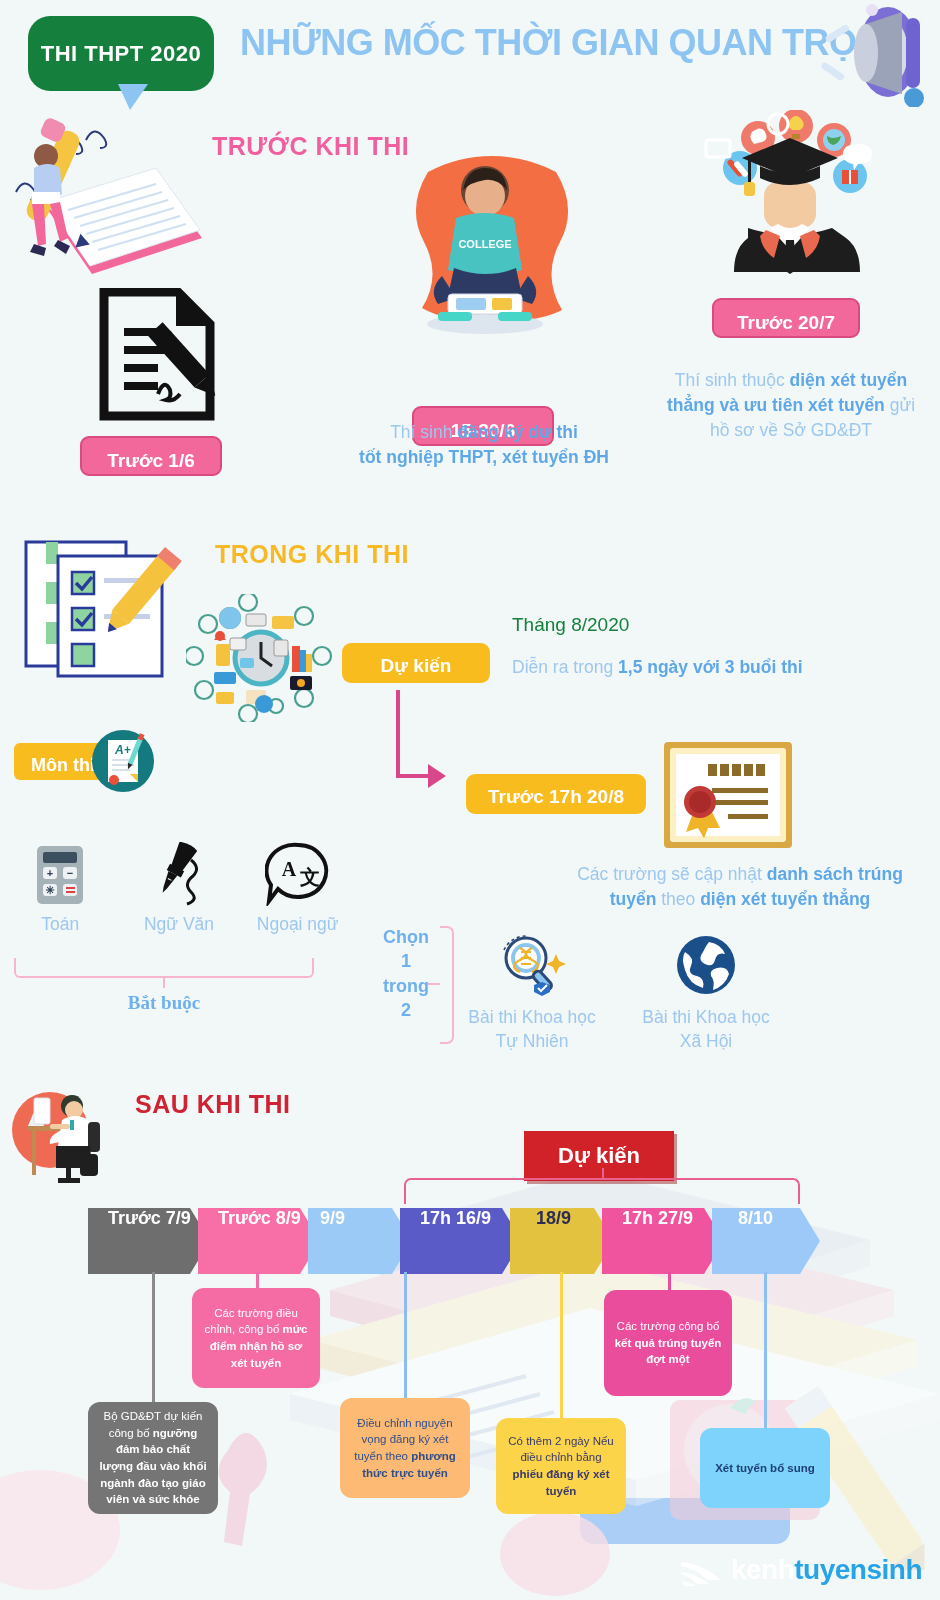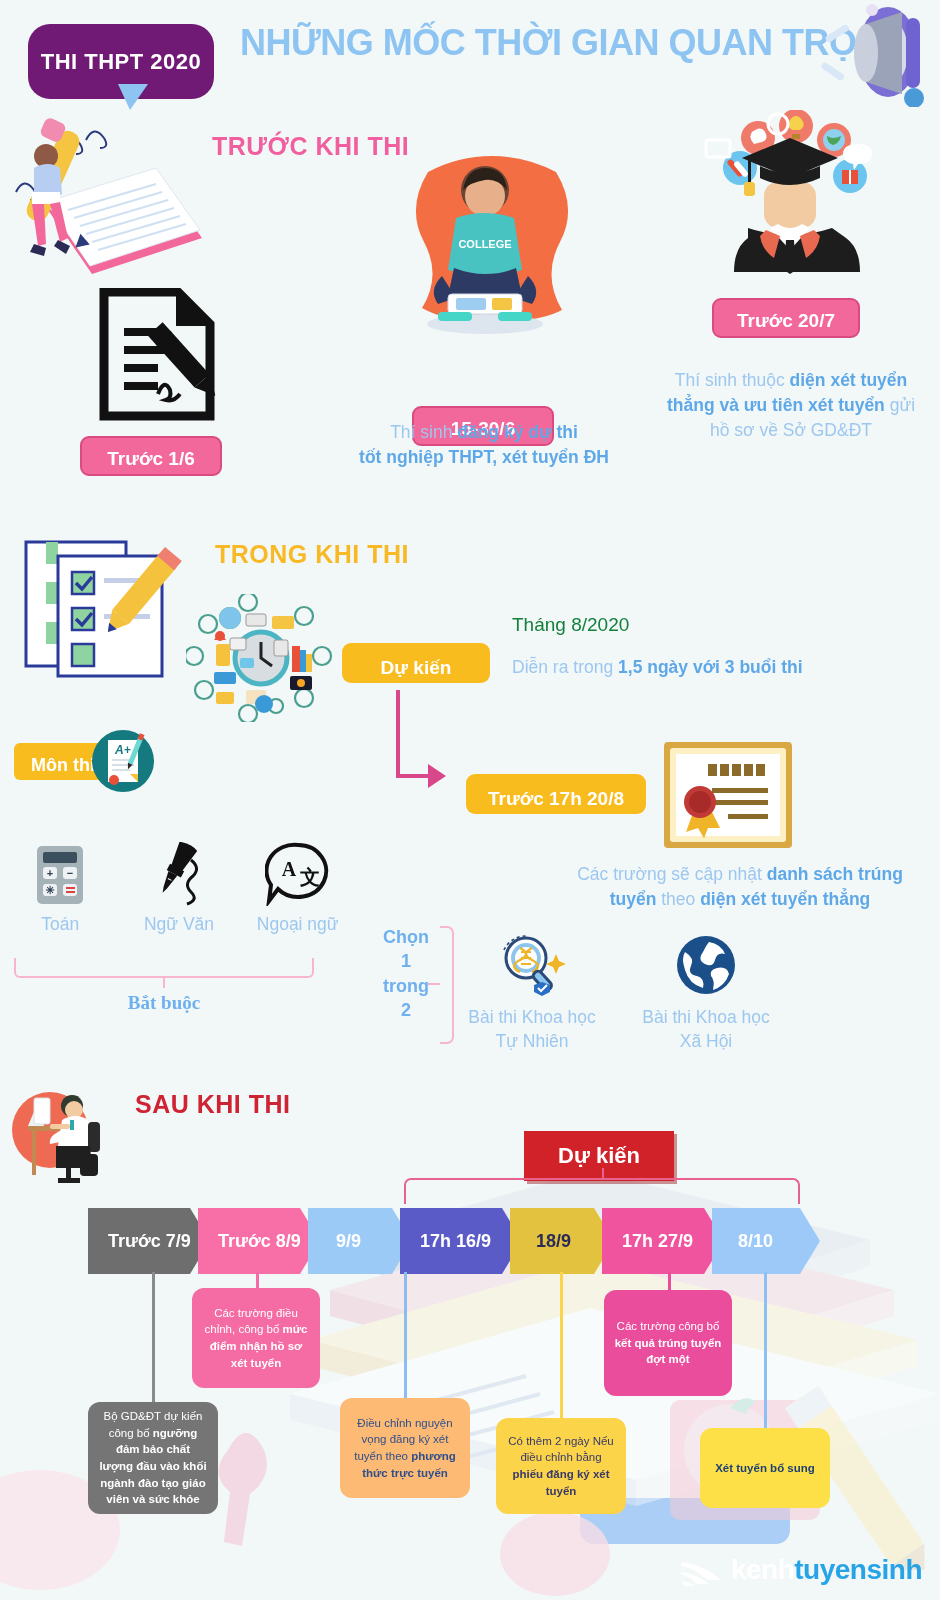--- a/index.html
+++ b/index.html
@@ -9,23 +9,23 @@
     font-family: "Liberation Sans", sans-serif;
     position: relative;
     overflow: hidden;
     color: #7fb3e8;
   }
   .page { position: relative; width: 940px; height: 1600px; }
 
   
   .header { position: absolute; top: 0; left: 0; width: 940px; height: 112px; }
   .bubble {
-    position: absolute; left: 28px; top: 24px;
+    position: absolute; left: 28px; top: 16px;
     width: 186px; height: 75px;
-    background: #701a75; border-radius: 22px;
+    background: #15803d; border-radius: 22px;
     display: flex; align-items: center; justify-content: center;
   }
   .bubble-tail {
     position: absolute; left: 118px; top: 84px;
     width: 0; height: 0;
     border-left: 12px solid transparent;
     border-right: 18px solid transparent;
     border-top: 26px solid #8ec4f2;
   }
   .bubble span {
@@ -40,23 +40,23 @@
   .megaphone { position: absolute; right: 10px; top: 2px; width: 120px; height: 105px; }
 
   
   .sec-label { position: absolute; font-size: 25px; font-weight: bold; letter-spacing: 0.5px; }
   #sec-before { left: 212px; top: 132px; color: #f25f9e; }
   #sec-during { left: 215px; top: 540px; color: #f8b926; }
   #sec-after  { left: 135px; top: 1090px; color: #cf2233; }
 
   
   .pill {
-    position: absolute; display: flex; align-items: flex-end; justify-content: center;
+    position: absolute; display: flex; align-items: flex-start; justify-content: center;
     border-radius: 9px; color: #ffffff; font-weight: bold; font-size: 19px;
-    padding: 4px 18px; height: 40px; white-space: nowrap;
+    padding: 12px 18px; height: 40px; white-space: nowrap;
   }
   .pill.pink { background: #f2689b; border: 2px solid #d94b80; }
   .pill.yellow { background: #f9bc1f; }
 
   #pill-1 { left: 80px; top: 436px; width: 142px; }
   #pill-2 { left: 412px; top: 358px; width: 142px; margin-top: 48px; }
   #pill-3 { left: 712px; top: 298px; width: 148px; }
   #pill-dukien { left: 342px; top: 643px; width: 148px; }
   #pill-17h { left: 466px; top: 774px; width: 180px; }
   #pill-monthi { left: 14px; top: 743px; width: 98px; height: 37px; font-size: 18px; border-radius: 6px; }
@@ -107,21 +107,21 @@
     background: #d02228; display: flex; align-items: center; justify-content: center;
     color: #fff; font-weight: bold; font-size: 22px; box-shadow: 3px 3px 0 rgba(150,20,25,.45);
   }
   .red-bracket { position: absolute; left: 404px; top: 1178px; width: 396px; height: 26px;
                  border: 2px solid #e8618f; border-bottom: none; border-radius: 7px 7px 0 0; }
   .red-bracket::after { content: ""; position: absolute; left: 50%; top: -12px;
                  width: 2px; height: 12px; background: #e8618f; }
 
   .timeline { position: absolute; left: 88px; top: 1208px; height: 66px; display: flex; }
   .chev {
-    position: relative; height: 66px; display: flex; align-items: center;
+    position: relative; height: 66px; display: flex; 
     padding-left: 20px; padding-right: 8px;
     color: #ffffff; font-weight: bold; font-size: 18px; white-space: nowrap;
     clip-path: polygon(0 0, calc(100% - 20px) 0, 100% 50%, calc(100% - 20px) 100%, 0 100%);
     margin-right: -12px;
   }
   .chev:first-child { clip-path: polygon(0 0, calc(100% - 20px) 0, 100% 50%, calc(100% - 20px) 100%, 0 100%); }
 
   
   .callout {
     position: absolute; border-radius: 12px; color: #ffffff;
@@ -129,21 +129,21 @@
     padding: 9px 10px; display: flex; align-items: center; justify-content: center;
   }
   .callout b { font-weight: bold; }
   .connector { position: absolute; width: 3px; background: #8a8a8a; }
 
   #co-1 { left: 88px; top: 1402px; width: 130px; height: 112px; background: #757575; }
   #co-2 { left: 192px; top: 1288px; width: 128px; height: 100px; background: #f56ba3; }
   #co-3 { left: 340px; top: 1398px; width: 130px; height: 100px; background: #fdba74; color:#2f4f8a; }
   #co-4 { left: 496px; top: 1418px; width: 130px; height: 96px; background: #fbd44a; color: #3a3a6a; }
   #co-5 { left: 604px; top: 1290px; width: 128px; height: 106px; background: #ea4d9b; }
-  #co-6 { left: 700px; top: 1428px; width: 130px; height: 80px; background: #fde047; color: #1e3f73; justify-content: center; }
+  #co-6 { left: 700px; top: 1428px; width: 130px; height: 80px; background: #7dd3fc; color: #1e3f73; justify-content: center; }
 
   #cn-1 { left: 152px; top: 1272px; height: 132px; }
   #cn-2 { left: 256px; top: 1272px; height: 18px; background: #f56ba3; }
   #cn-3 { left: 404px; top: 1272px; height: 128px; background: #8dbdf0; }
   #cn-4 { left: 560px; top: 1272px; height: 148px; background: #fbd44a; }
   #cn-5 { left: 668px; top: 1272px; height: 20px; background: #ea4d9b; }
   #cn-6 { left: 764px; top: 1272px; height: 158px; background: #8cc0f4; }
 
   
   .logo { position: absolute; right: 18px; bottom: 14px; display: flex; align-items: flex-end; gap: 6px; }
@@ -597,21 +597,21 @@
   </div>
   <div class="red-bracket"></div>
 
   <div class="timeline">
     <div class="chev" style="background:#6e6e6e;width:122px;color:#ffffff;">
       <span>Trước 7/9</span>
     </div>
     <div class="chev" style="background:#f76fa6;width:122px;color:#ffffff;">
       <span>Trước 8/9</span>
     </div>
-    <div class="chev" style="background:#9bcaf7;width:104px;color:#ffffff;padding-left:28px;">
+    <div class="chev" style="background:#9bcaf7;width:104px;color:#ffffff;padding-left:12px;">
       <span>9/9</span>
     </div>
     <div class="chev" style="background:#5b5bc8;width:122px;color:#ffffff;">
       <span>17h 16/9</span>
     </div>
     <div class="chev" style="background:#e2c23f;width:104px;color:#2b2b57;padding-left:26px;">
       <span>18/9</span>
     </div>
     <div class="chev" style="background:#f0549f;width:122px;color:#ffffff;">
       <span>17h 27/9</span>

